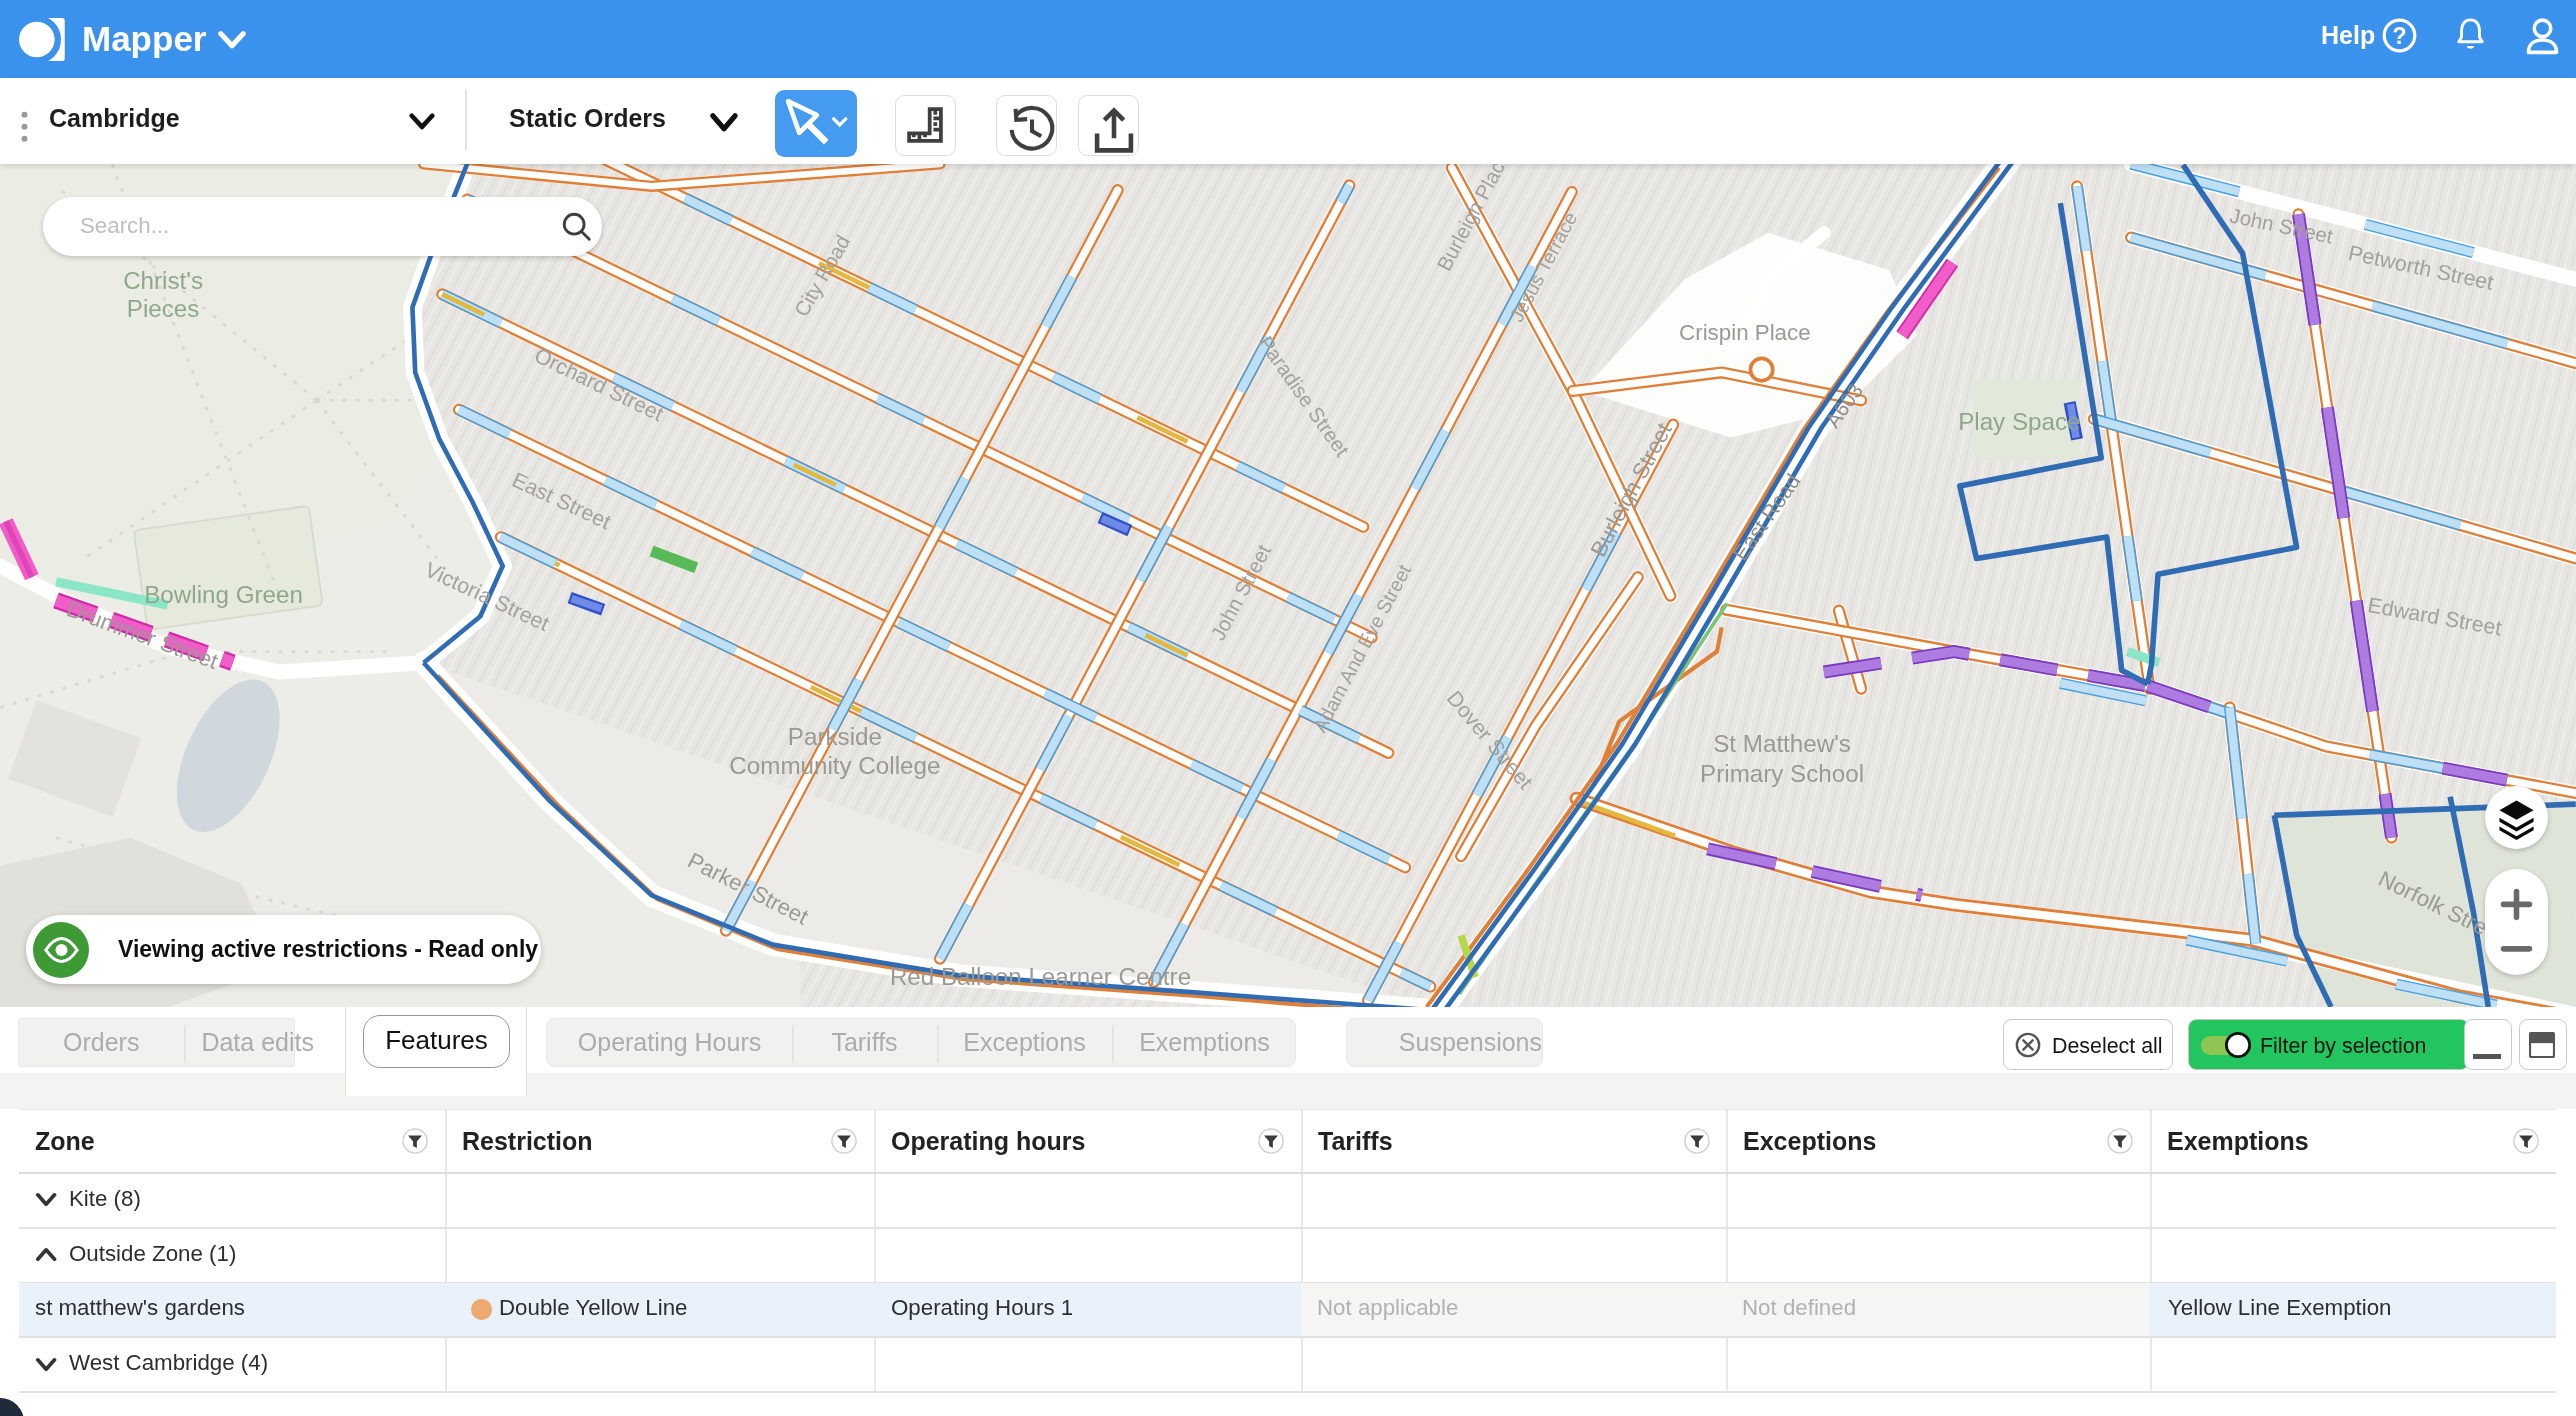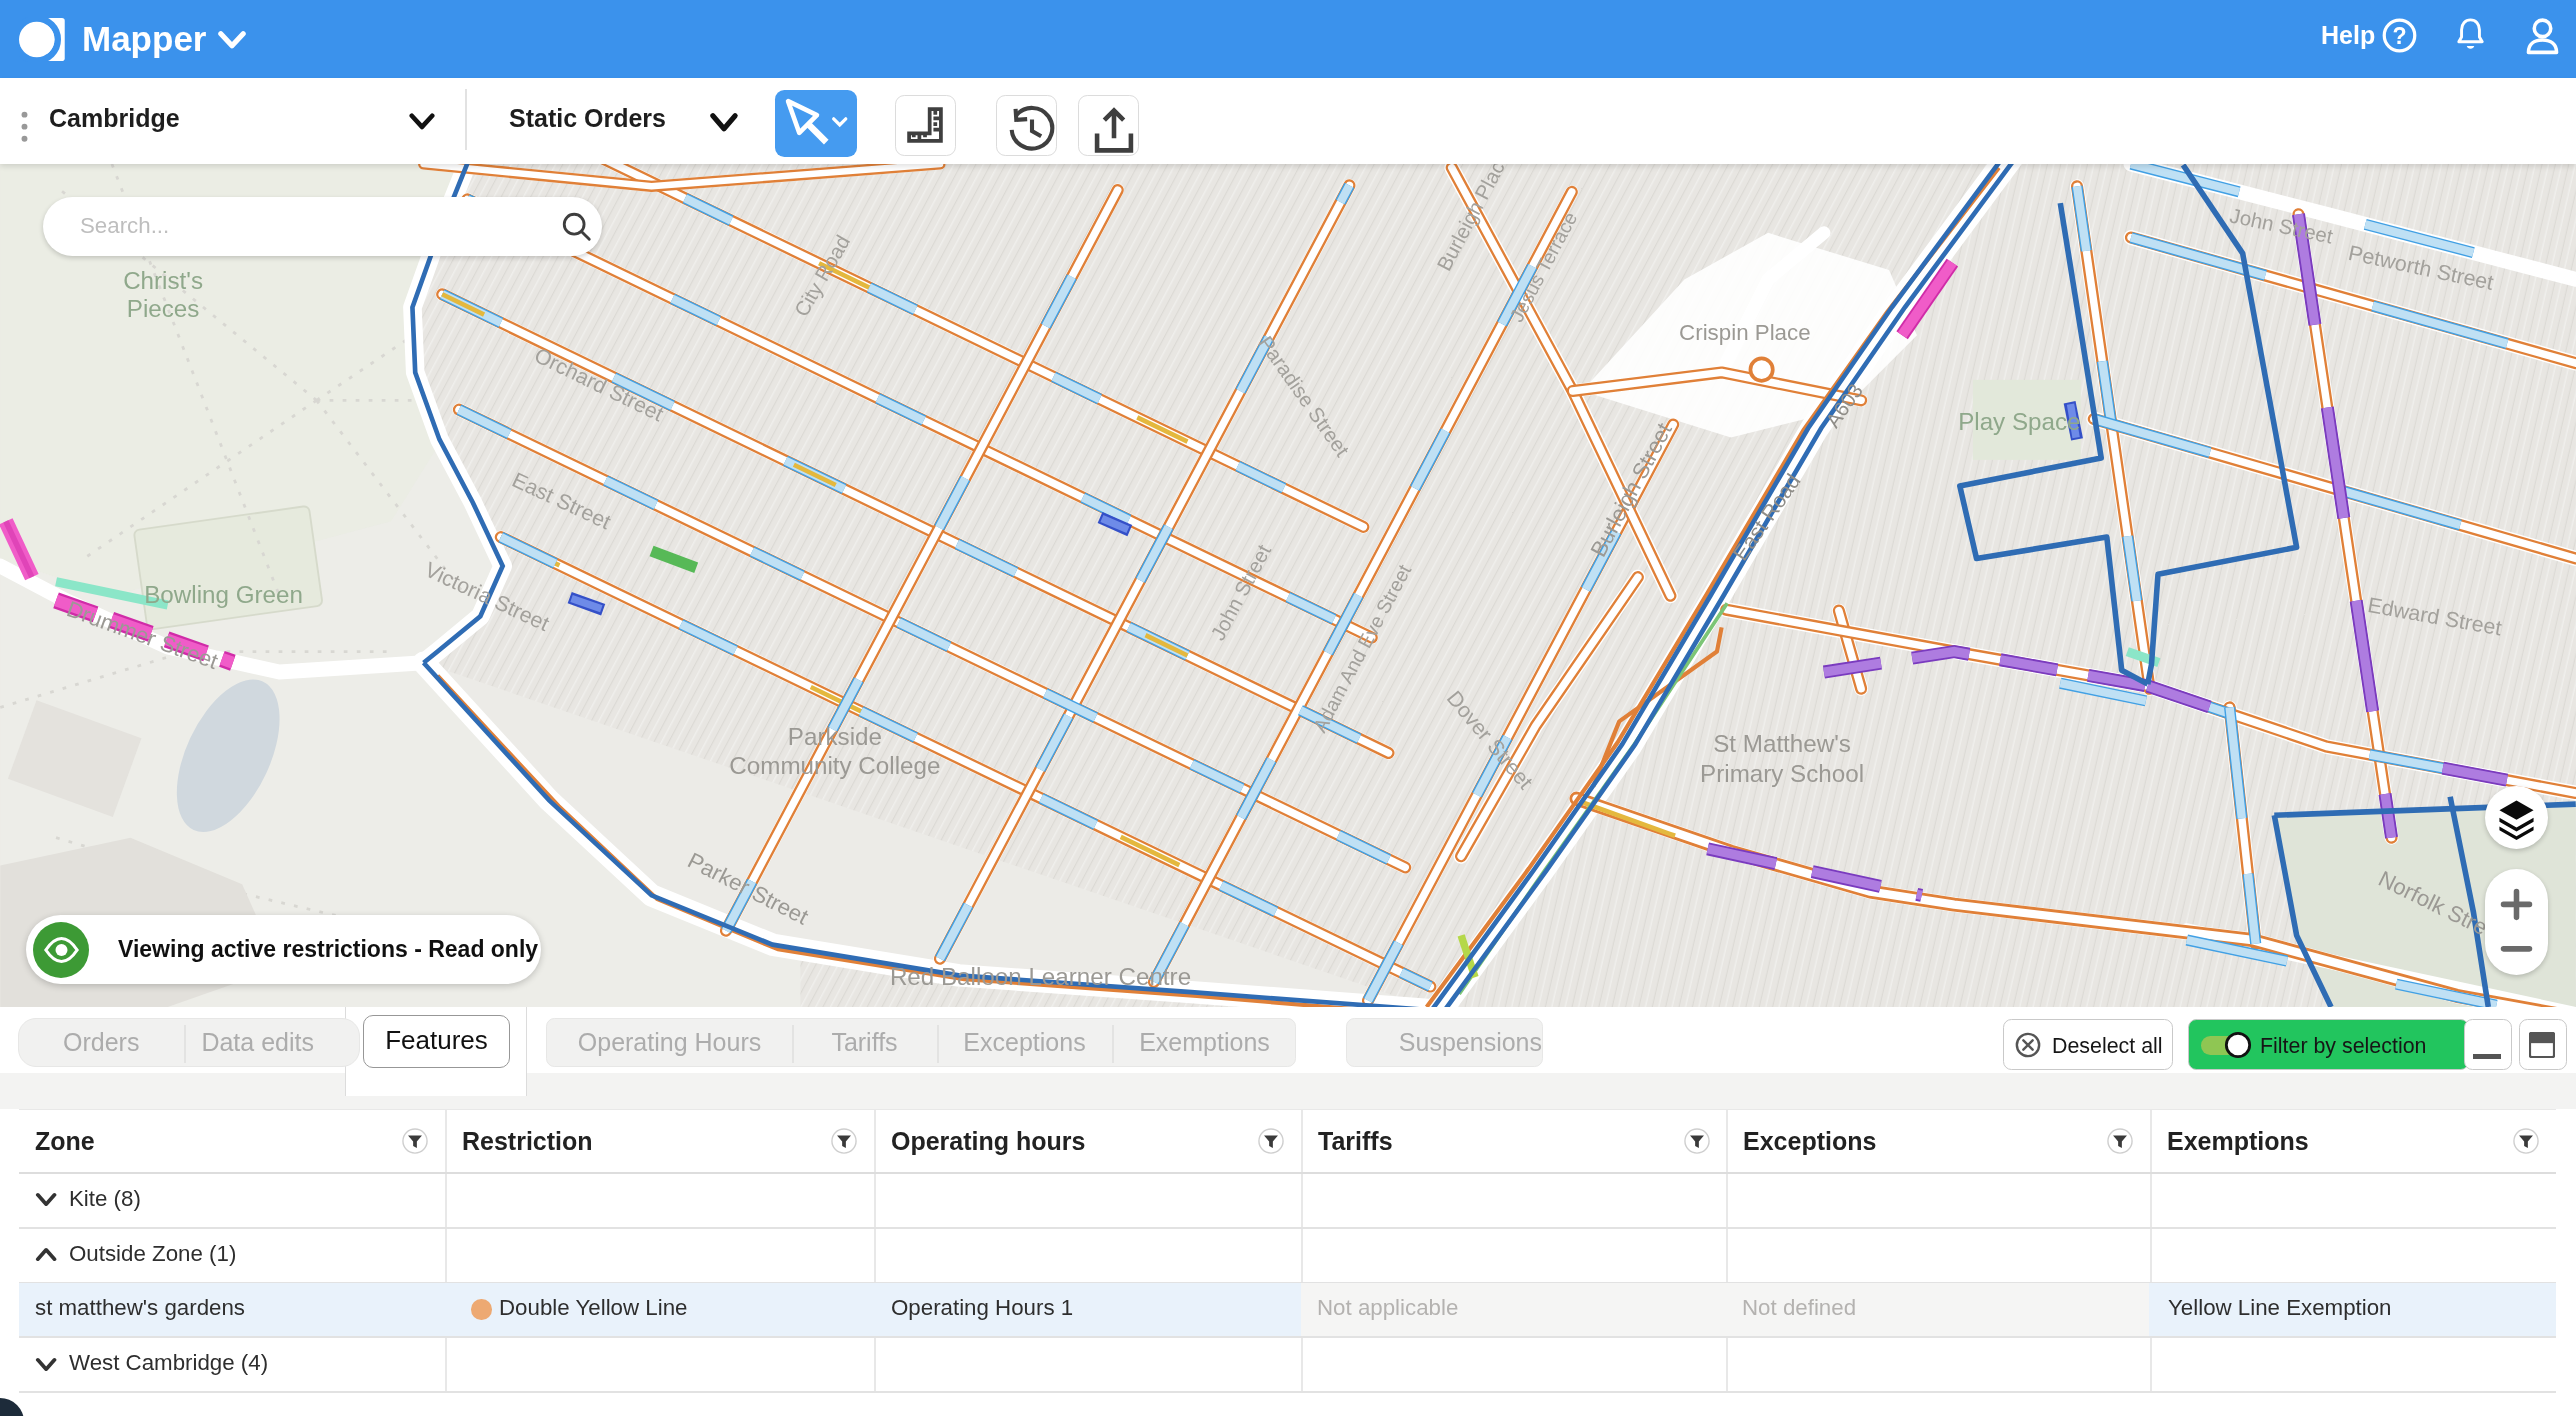--- a/index.html
+++ b/index.html
@@ -332,26 +332,26 @@
           <path d="M20 86 L48 86"></path>
         </g>
       </svg>
  </div>
 </div>
 
 <div class="abs" id="panel">
  <div class="abs" style="left:0;top:66px;width:2576px;height:36px;background:#F3F3F2"></div>
 
  <div class="abs" style="left:345px;top:0;width:182px;height:89px;background:#fff;border-left:1.9px solid #DCDCDC;border-right:1.9px solid #DCDCDC"></div>
- <div class="abs" style="left:17.7px;top:11.2px;width:342px;height:49px;background:#F1F1F0;border:0.9px solid #E7E7E6;border-radius:18px">
+ <div class="abs" style="left:17.7px;top:11.2px;width:277px;height:49px;background:#F1F1F0;border:0.9px solid #E7E7E6;border-radius:3px">
    <div class="abs" style="left:165px;top:5.6px;width:1.9px;height:38px;background:#E3E3E2"></div>
    <div class="abs" style="left:0;top:8.4px;width:165px;text-align:center;font-size:25px;color:#ACACAC">Orders</div>
    <div class="abs" style="left:165px;top:8.4px;width:148px;text-align:center;font-size:25px;color:#ACACAC">Data edits</div>
  </div>
- <div class="abs" style="left:363px;top:8.4px;width:147px;height:53px;background:#fff;border:1.9px solid #979797;border-radius:10px;text-align:center;font-size:26px;font-weight:400;color:#111;line-height:49px">Features</div>
+ <div class="abs" style="left:363px;top:8.4px;width:147px;height:53px;background:#fff;border:1.9px solid #979797;border-radius:17px;text-align:center;font-size:26px;font-weight:400;color:#111;line-height:49px">Features</div>
  <div class="abs" style="left:546px;top:11.2px;width:750px;height:49px;background:#F1F1F0;border:0.9px solid #E7E7E6;border-radius:8.4px">
    <div class="abs" style="left:245px;top:5.6px;width:1.9px;height:38px;background:#E3E3E2"></div>
    <div class="abs" style="left:390px;top:5.6px;width:1.9px;height:38px;background:#E3E3E2"></div>
    <div class="abs" style="left:565px;top:5.6px;width:1.9px;height:38px;background:#E3E3E2"></div>
    <div class="abs" style="left:0;top:8.4px;width:245px;text-align:center;font-size:25px;color:#ACACAC">Operating Hours</div>
    <div class="abs" style="left:245px;top:8.4px;width:145px;text-align:center;font-size:25px;color:#ACACAC">Tariffs</div>
    <div class="abs" style="left:390px;top:8.4px;width:175px;text-align:center;font-size:25px;color:#ACACAC">Exceptions</div>
    <div class="abs" style="left:565px;top:8.4px;width:185px;text-align:center;font-size:25px;color:#ACACAC">Exemptions</div>
  </div>
  <div class="abs" style="left:1346px;top:11.2px;width:197px;height:49px;background:#F1F1F0;border:0.9px solid #E7E7E6;border-radius:8.4px;text-align:right;font-size:25px;color:#ACACAC;line-height:47px">Suspensions</div>

